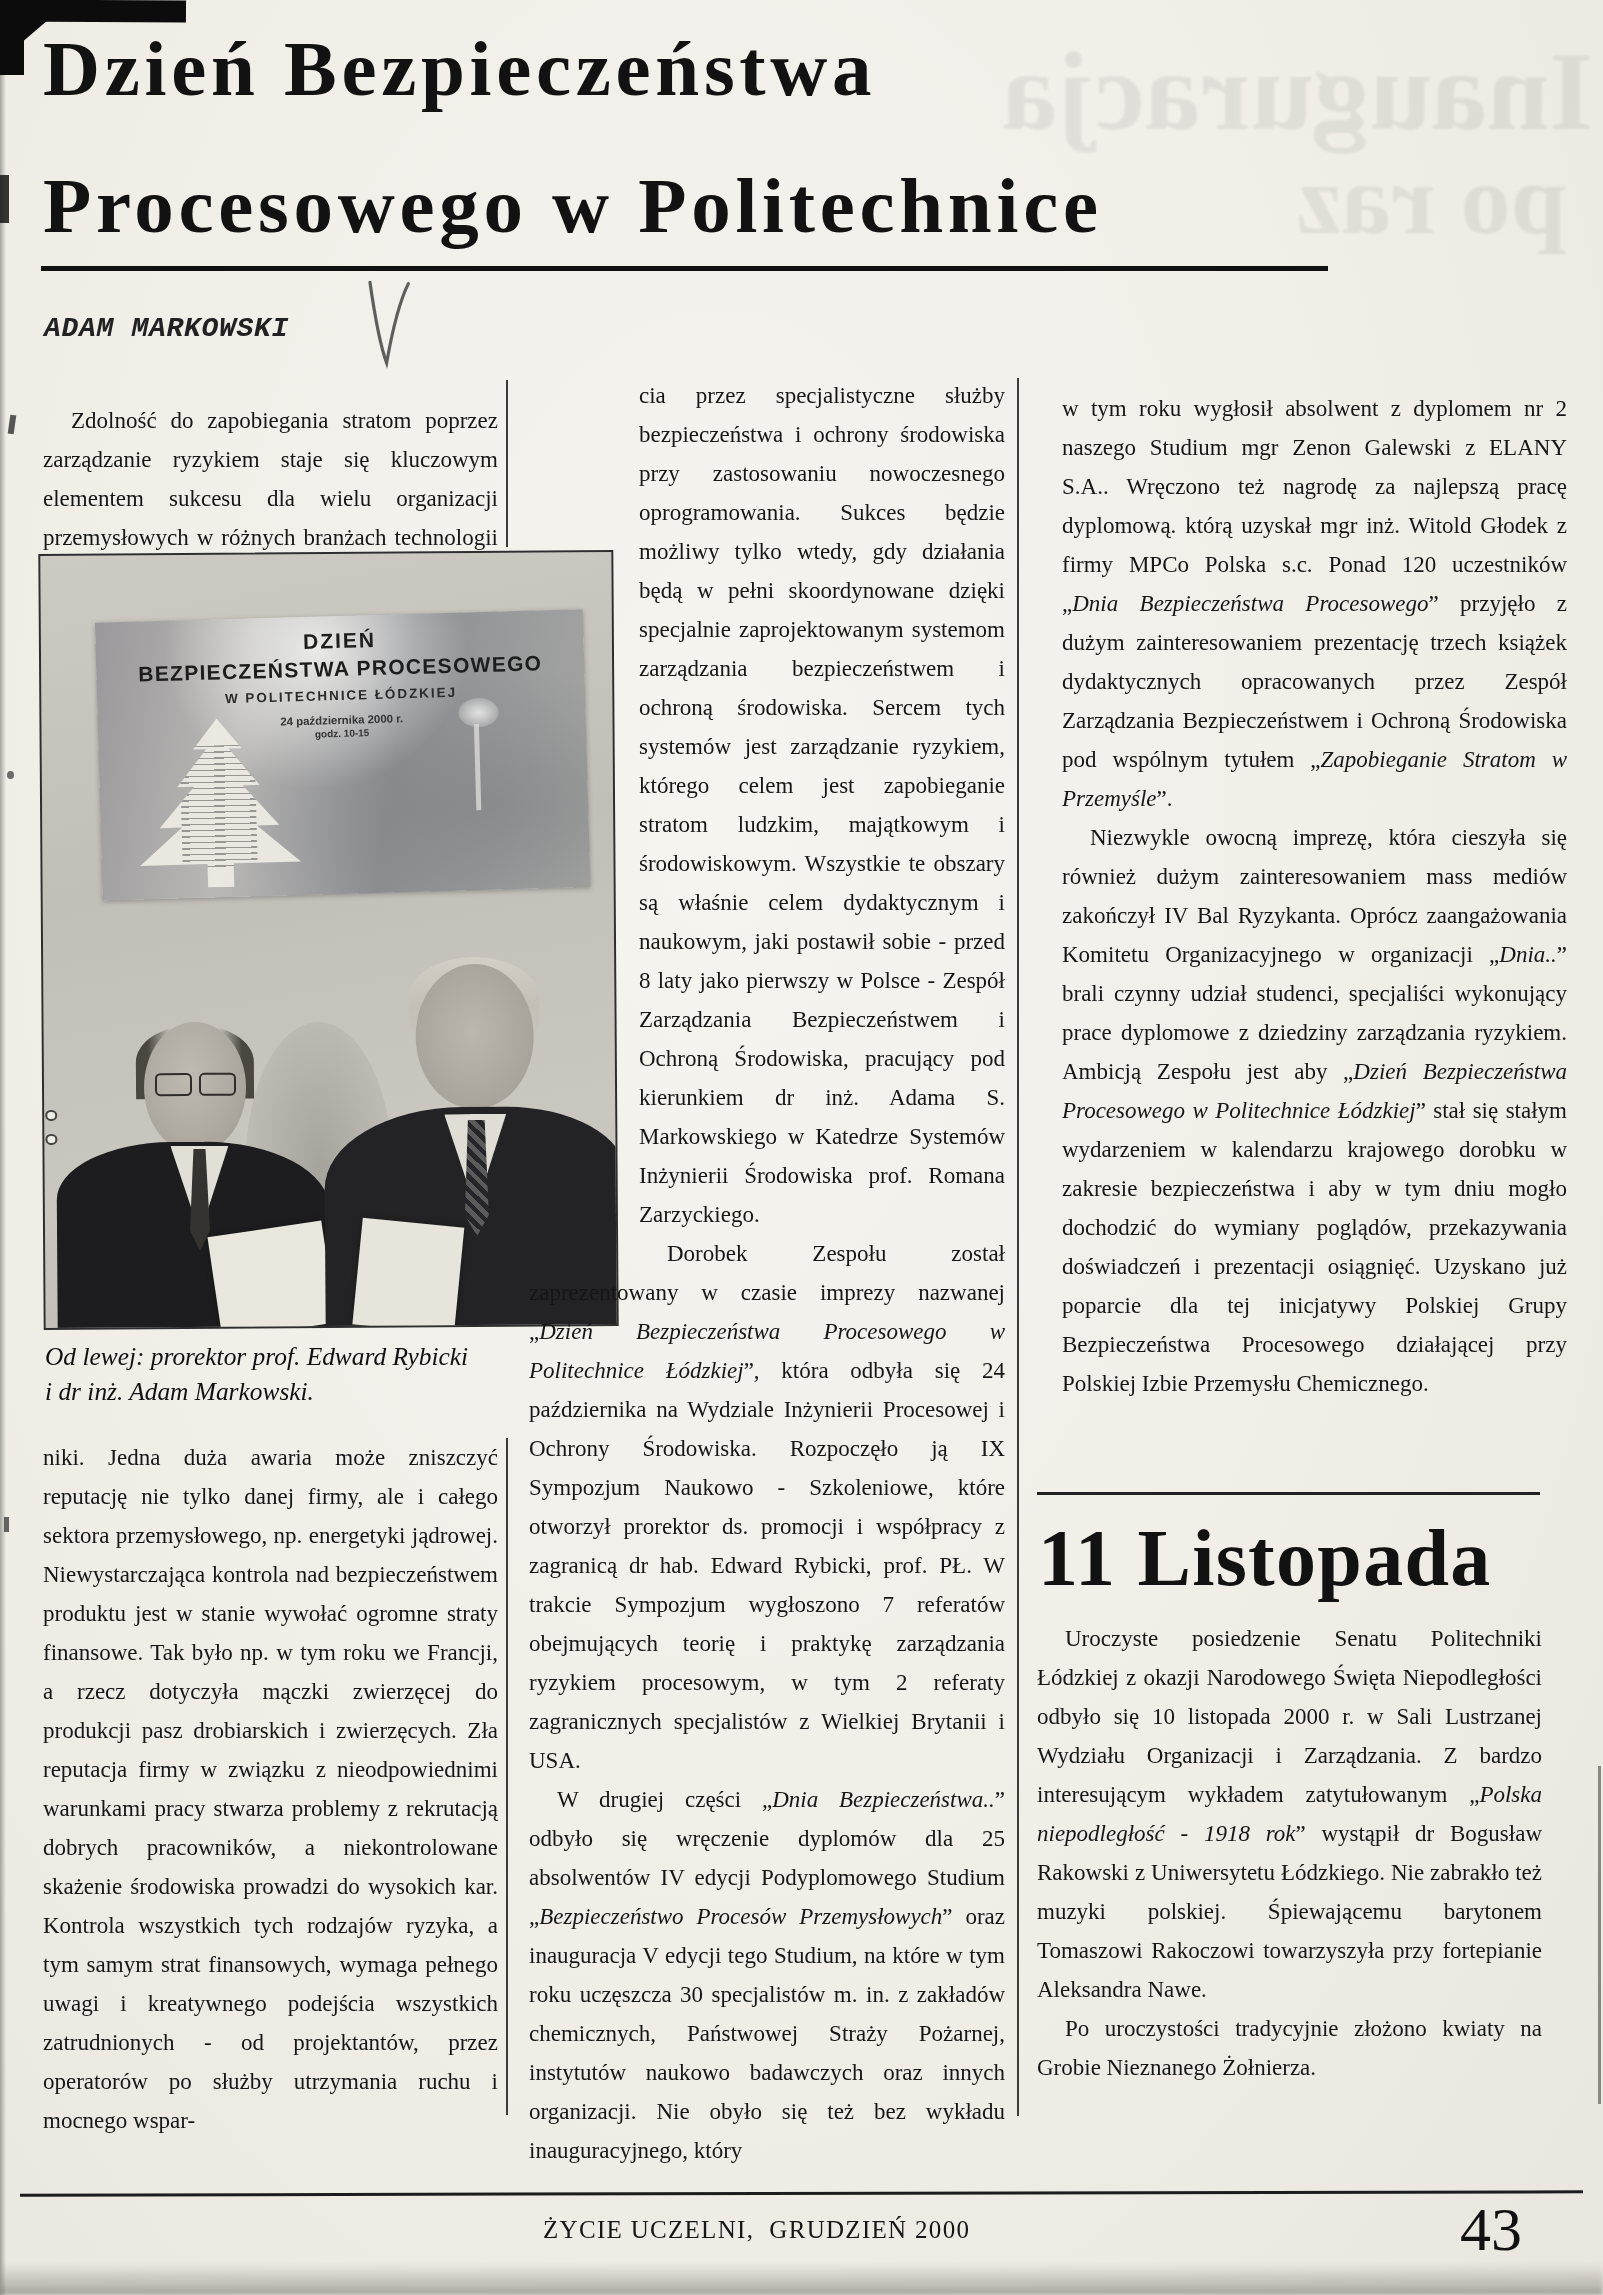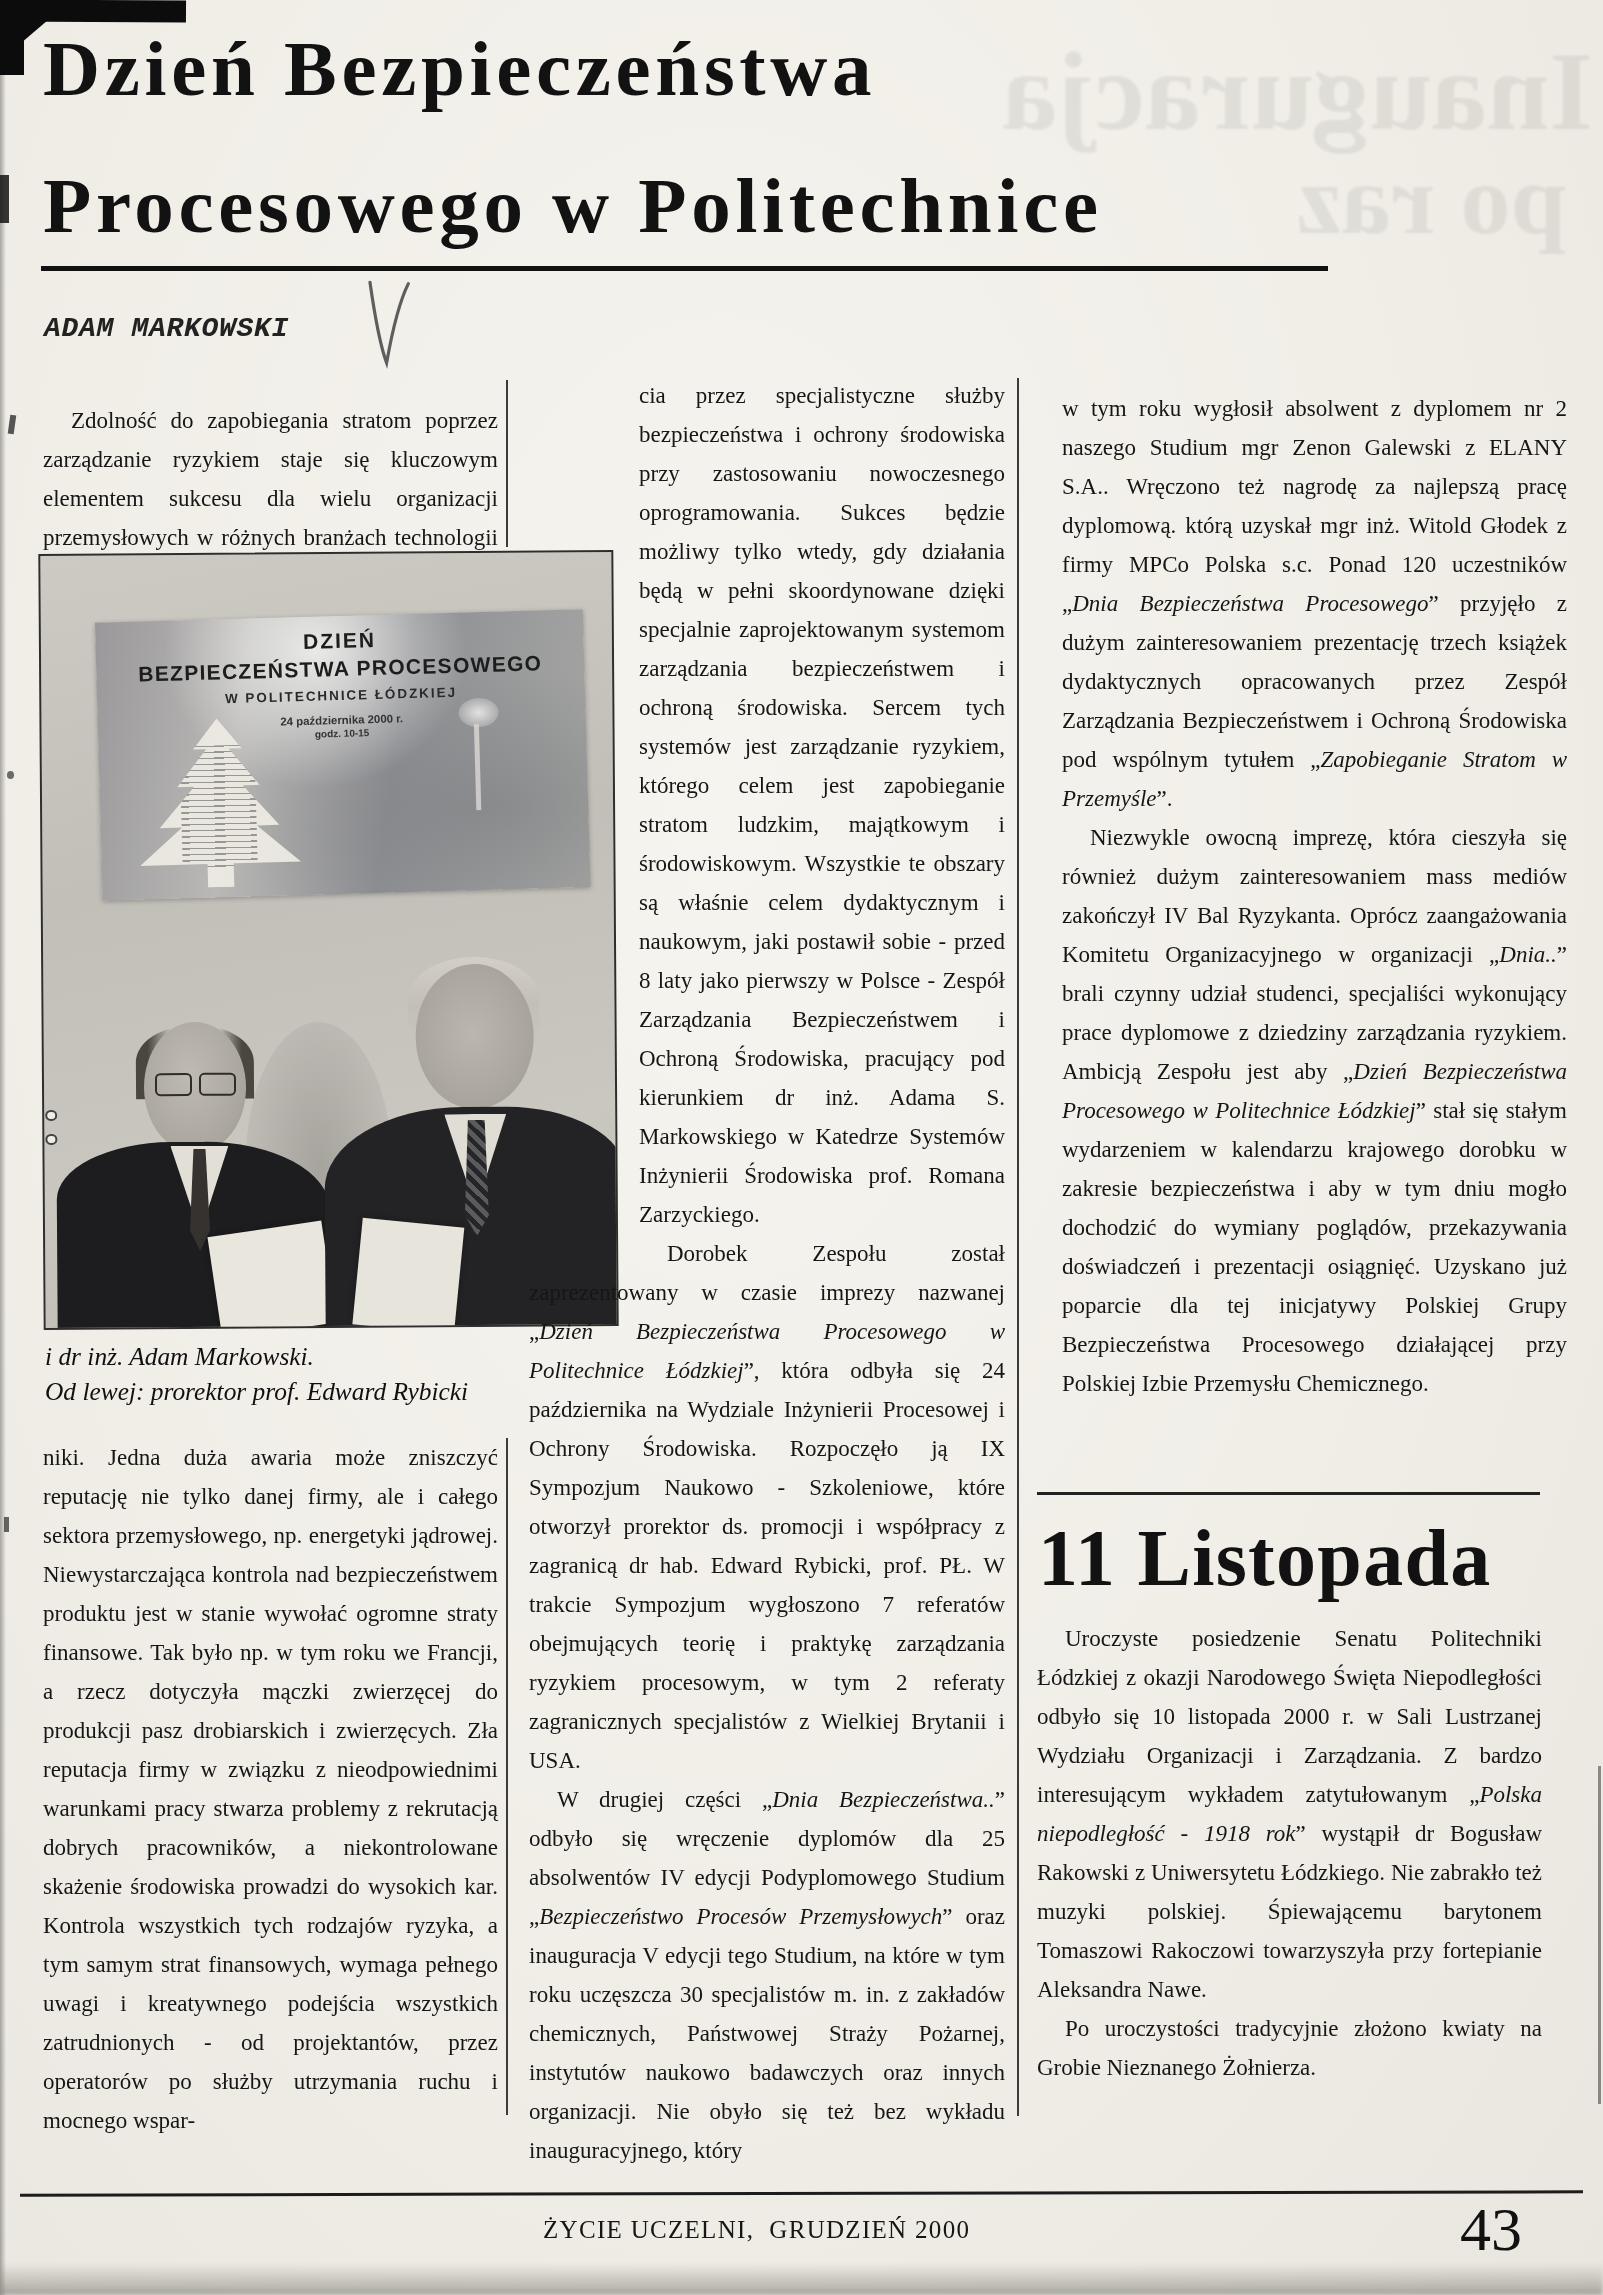--- a/index.html
+++ b/index.html
@@ -177,22 +177,22 @@
     <div class="head head-r"></div>
     <div class="body-r"></div>
     <div class="shirt-r"></div>
     <div class="tie-r"></div>
     <div class="papers-r"></div>
     <div class="dot dot-1"></div>
     <div class="dot dot-2"></div>
   </div>
 
   <div class="caption">
+    <div>Od lewej: prorektor prof. Edward Rybicki</div>
     <div>i dr inż. Adam Markowski.</div>
-    <div>Od lewej: prorektor prof. Edward Rybicki</div>
   </div>
 
   <div class="col col-1b">
     <p>niki. Jedna duża awaria może zniszczyć reputację nie tylko danej firmy, ale i całego sektora przemysłowego, np. energetyki jądrowej. Niewystarczająca kontrola nad bezpieczeństwem produktu jest w stanie wywołać ogromne straty finansowe. Tak było np. w tym roku we Francji, a rzecz dotyczyła mączki zwierzęcej do produkcji pasz drobiarskich i zwierzęcych. Zła reputacja firmy w związku z nieodpowiednimi warunkami pracy stwarza problemy z rekrutacją dobrych pracowników, a niekontrolowane skażenie środowiska prowadzi do wysokich kar. Kontrola wszystkich tych rodzajów ryzyka, a tym samym strat finansowych, wymaga pełnego uwagi i kreatywnego podejścia wszystkich zatrudnionych - od projektantów, przez operatorów po służby utrzymania ruchu i mocnego wspar-</p>
   </div>
 
   <div class="col col-2">
     <p><span class="intrude"></span><span>cia przez specjalistyczne służby bezpieczeństwa i ochrony środowiska przy zastosowaniu nowoczesnego oprogramowania. Sukces będzie możliwy tylko wtedy, gdy działania będą w pełni skoordynowane dzięki specjalnie zaprojektowanym systemom zarządzania bezpieczeństwem i ochroną środowiska. Sercem tych systemów jest zarządzanie ryzykiem, którego celem jest zapobieganie stratom ludzkim, majątkowym i środowiskowym. Wszystkie te obszary są właśnie celem dydaktycznym i naukowym, jaki postawił sobie - przed 8 laty jako pierwszy w Polsce - Zespół Zarządzania Bezpieczeństwem i Ochroną Środowiska, pracujący pod kierunkiem dr inż. Adama S. Markowskiego w Katedrze Systemów Inżynierii Środowiska prof. Romana Zarzyckiego.</span></p>
     <p class="ind"><span>Dorobek Zespołu został zaprezentowany w czasie imprezy nazwanej „</span><i>Dzień Bezpieczeństwa Procesowego w Politechnice Łódzkiej</i><span>”, która odbyła się 24 października na Wydziale Inżynierii Procesowej i Ochrony Środowiska. Rozpoczęło ją IX Sympozjum Naukowo - Szkoleniowe, które otworzył prorektor ds. promocji i współpracy z zagranicą dr hab. Edward Rybicki, prof. PŁ. W trakcie Sympozjum wygłoszono 7 referatów obejmujących teorię i praktykę zarządzania ryzykiem procesowym, w tym 2 referaty zagranicznych specjalistów z Wielkiej Brytanii i USA.</span></p>
     <p class="ind"><span>W drugiej części „</span><i>Dnia Bezpieczeństwa..</i><span>” odbyło się wręczenie dyplomów dla 25 absolwentów IV edycji Podyplomowego Studium „</span><i>Bezpieczeństwo Procesów Przemysłowych</i><span>” oraz inauguracja V edycji tego Studium, na które w tym roku uczęszcza 30 specjalistów m. in. z zakładów chemicznych, Państwowej Straży Pożarnej, instytutów naukowo badawczych oraz innych organizacji. Nie obyło się też bez wykładu inauguracyjnego, który</span></p>

